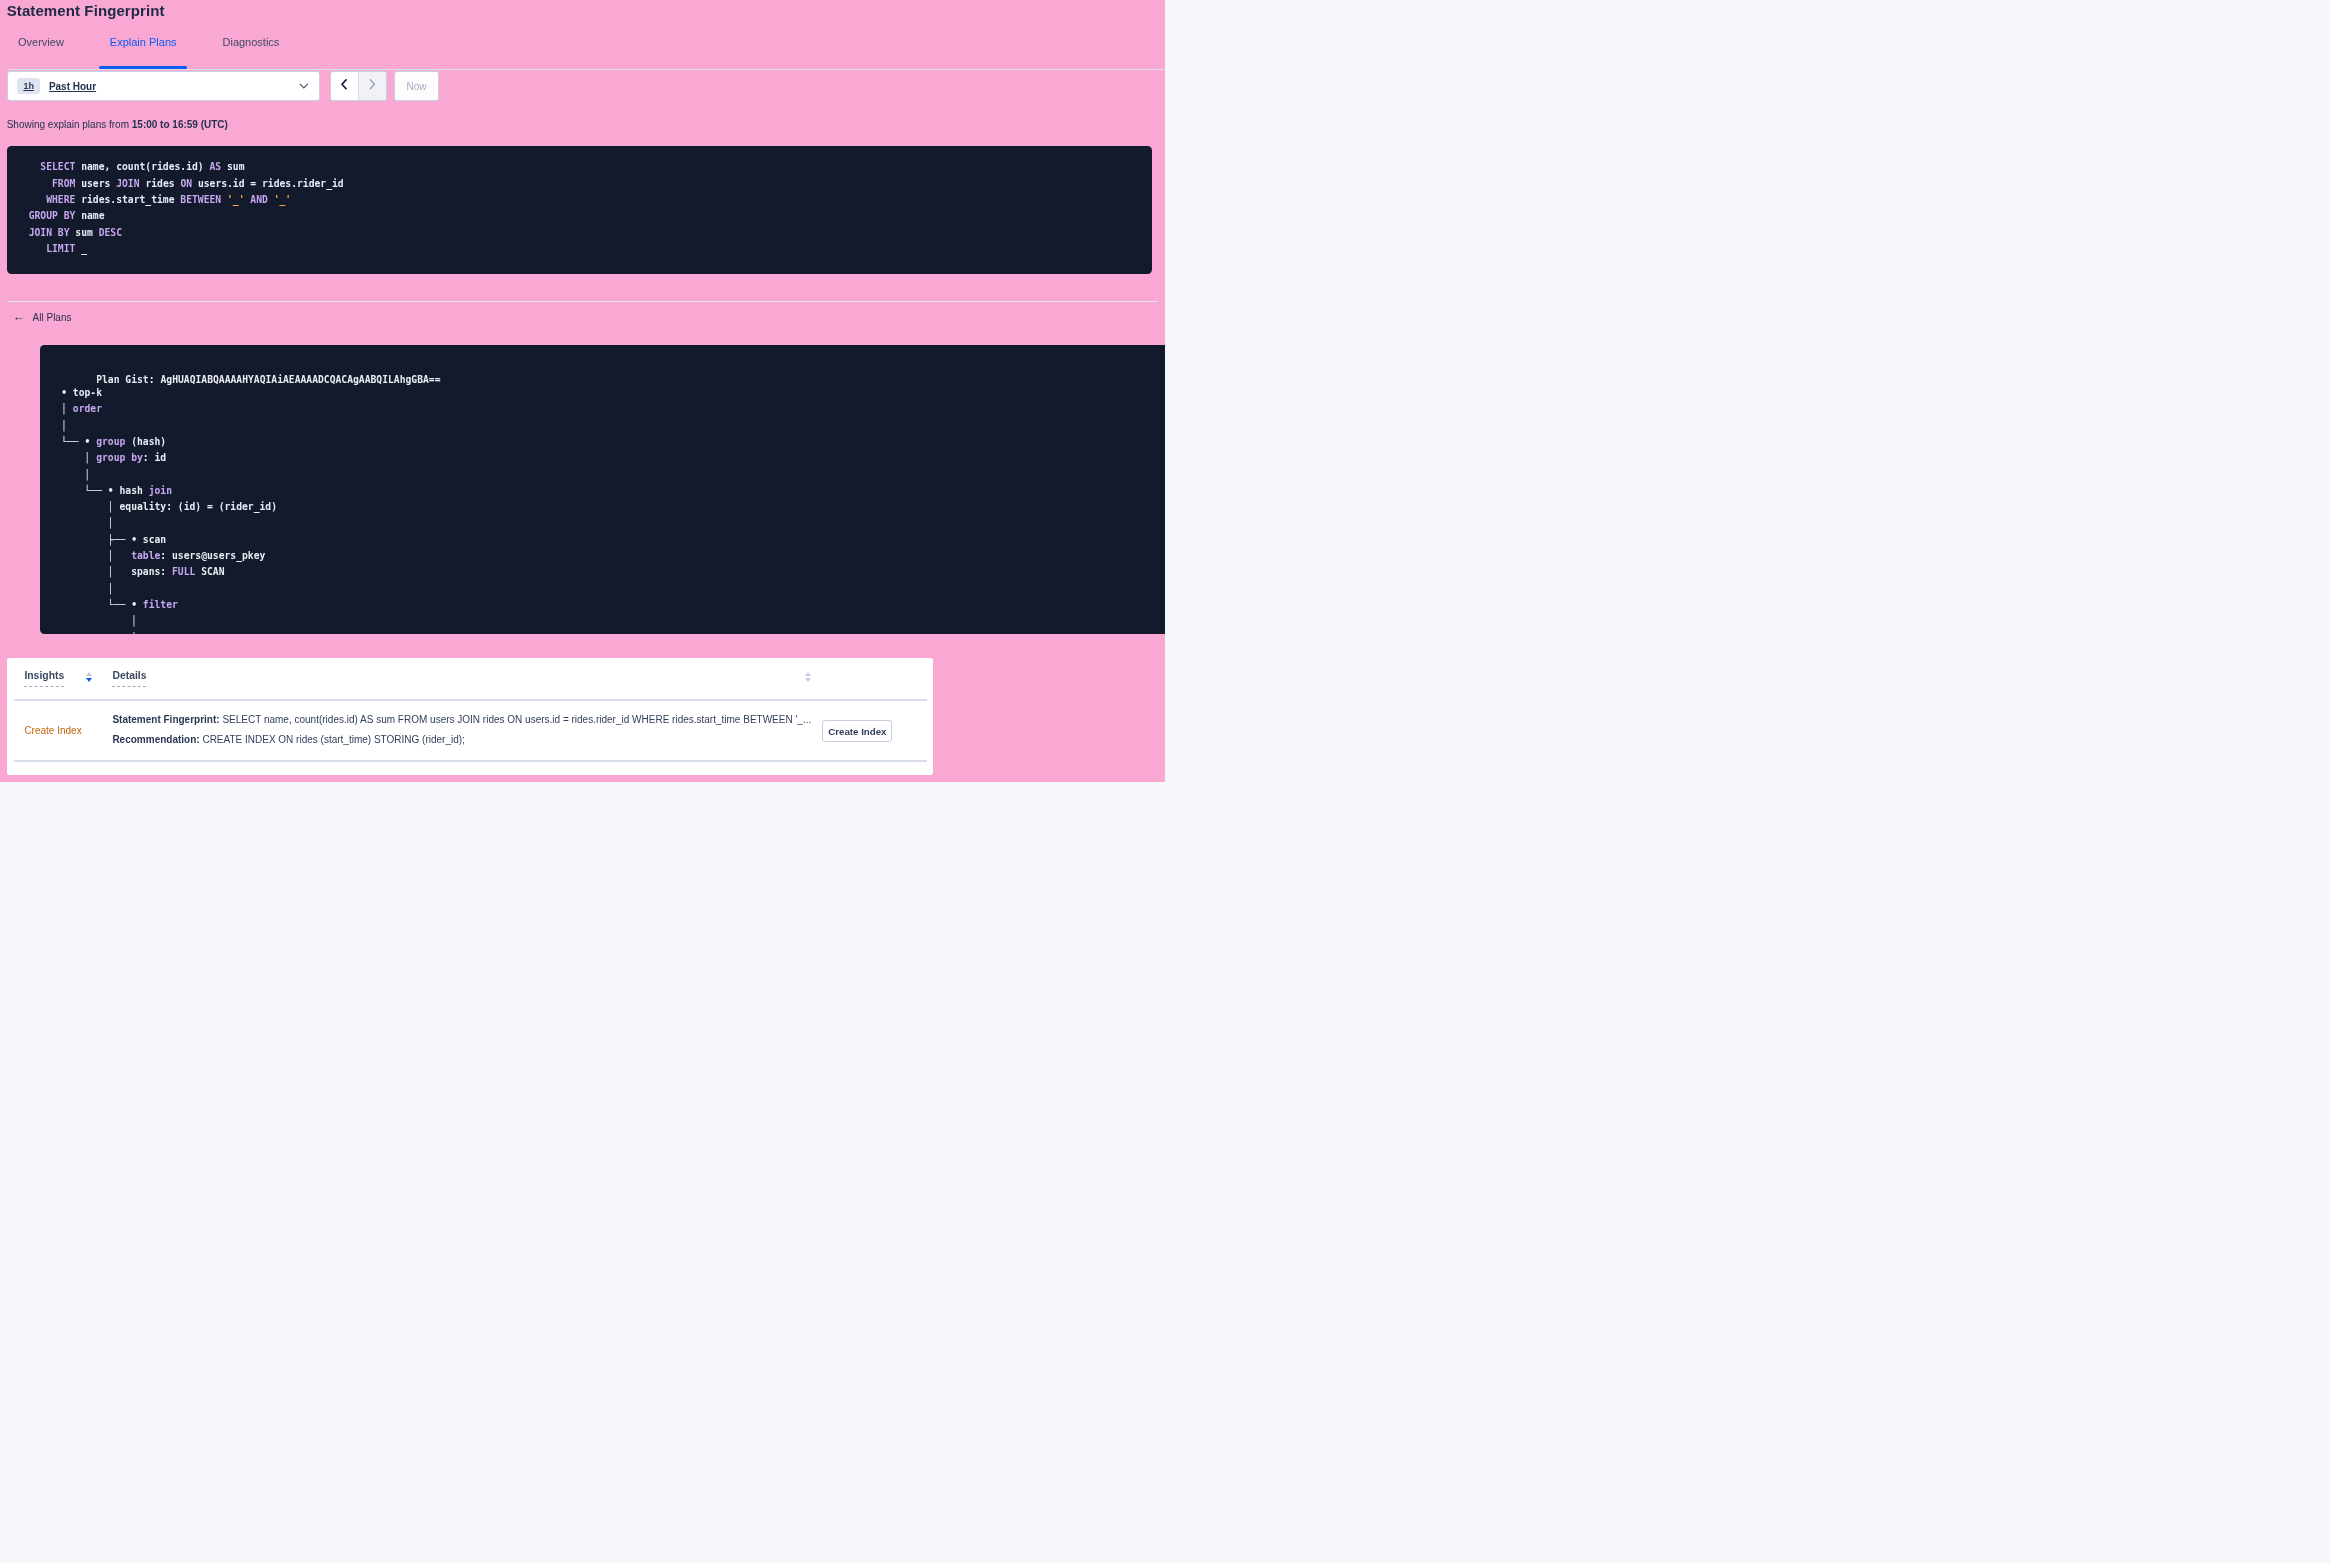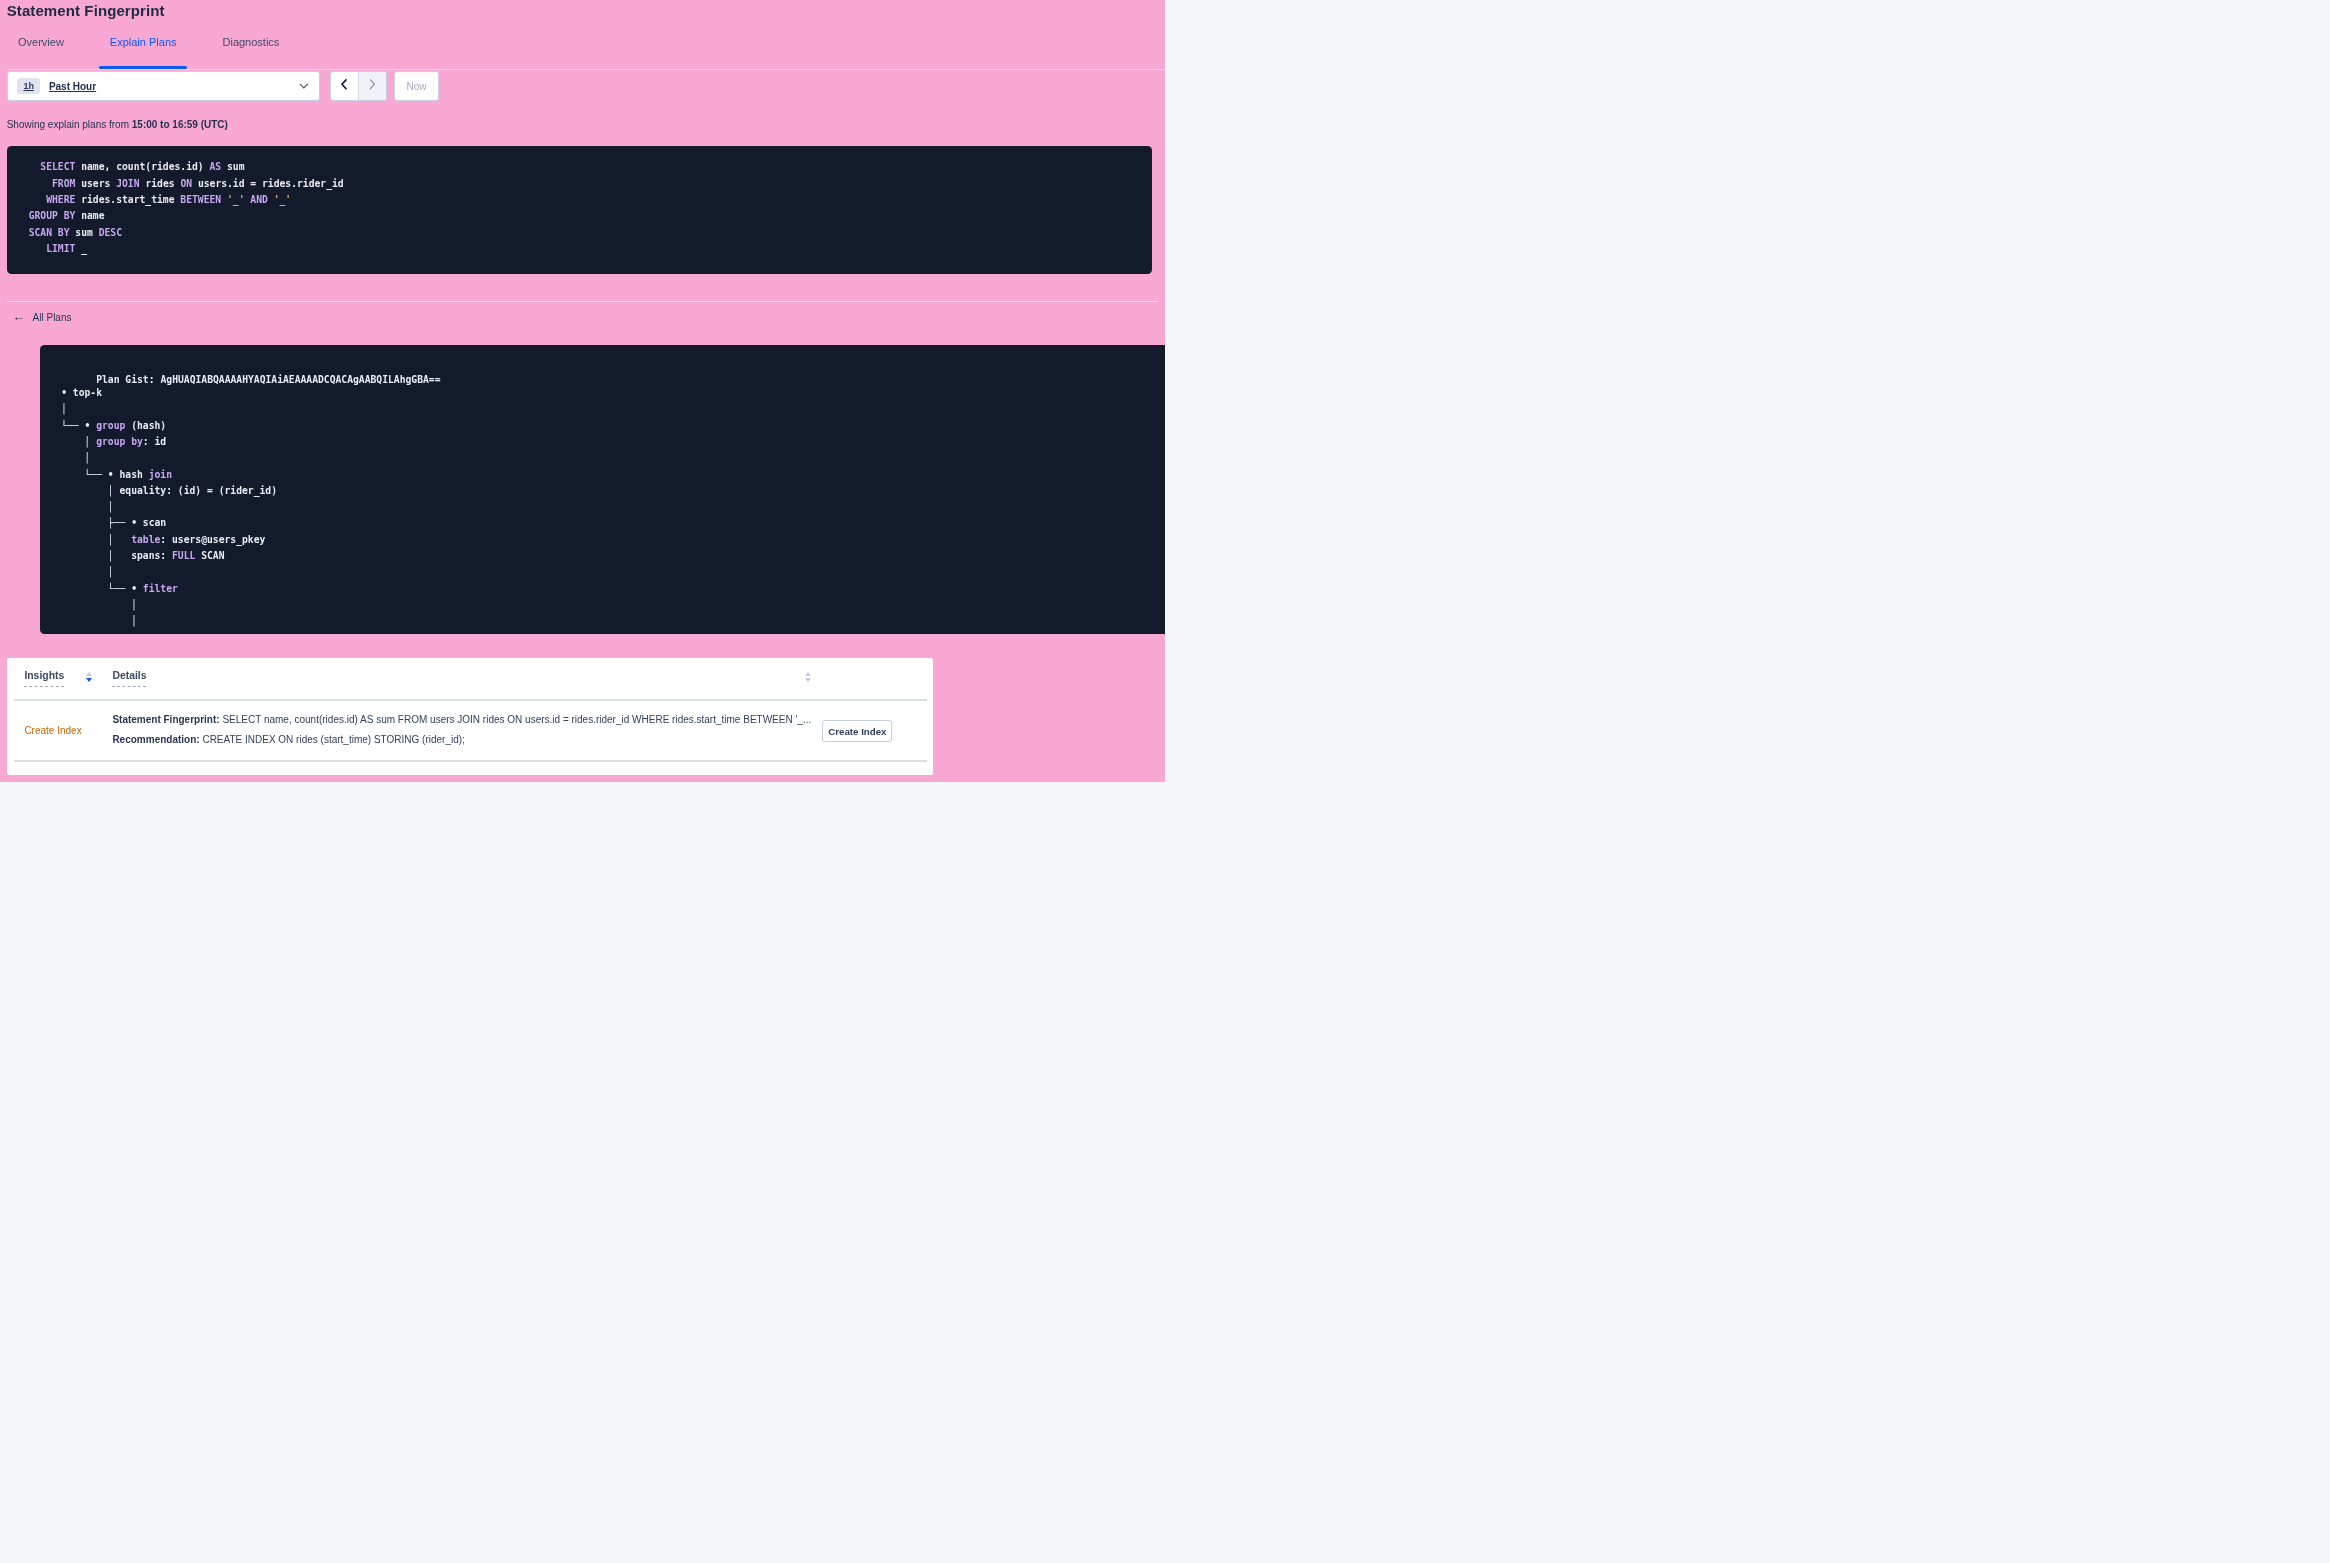--- a/index.html
+++ b/index.html
@@ -139,38 +139,39 @@
   <div class="status-line">
     <span>Showing explain plans from </span><b>15:00 to 16:59 (UTC)</b>
   </div>
 
   <div class="code-block sql-block">
     <div>
         <div class="code-line"><span>  </span><span class="seg-kw">SELECT</span><span> name, count(rides.id) </span><span class="seg-kw">AS</span><span> sum</span></div>
         <div class="code-line"><span>    </span><span class="seg-kw">FROM</span><span> users </span><span class="seg-kw">JOIN</span><span> rides </span><span class="seg-kw">ON</span><span> users.id = rides.rider_id</span></div>
         <div class="code-line"><span>   </span><span class="seg-kw">WHERE</span><span> rides.start_time </span><span class="seg-kw">BETWEEN</span><span> </span><span class="seg-lit">'_'</span><span> </span><span class="seg-kw">AND</span><span> </span><span class="seg-lit">'_'</span></div>
         <div class="code-line"><span class="seg-kw">GROUP BY</span><span> name</span></div>
-        <div class="code-line"><span class="seg-kw">SCAN BY</span><span> sum </span><span class="seg-kw">DESC</span></div>
+        <div class="code-line"><span class="seg-kw">JOIN BY</span><span> sum </span><span class="seg-kw">DESC</span></div>
         <div class="code-line"><span>   </span><span class="seg-kw">LIMIT</span><span> _</span></div>
       </div>
   </div>
 
   <div class="section-divider"></div>
 
   <div class="all-plans">
     <span class="arrow">←</span>
     <span class="label">All Plans</span>
   </div>
 
   <div class="code-block plan-block">
     <div class="gist-line">
       <span class="gist-prefix">Plan Gist:</span><span>AgHUAQIABQAAAAHYAQIAiAEAAAADCQACAgAABQILAhgGBA==</span>
     </div>
     <div class="plan-tree">
         <div class="code-line"><span>• top-k</span></div>
+        <div class="code-line"><span>│ </span><span class="seg-kw">order</span></div>
         <div class="code-line"><span>│</span></div>
         <div class="code-line"><span>└── • </span><span class="seg-kw">group</span><span> (hash)</span></div>
         <div class="code-line"><span>    │ </span><span class="seg-kw">group by</span><span>: id</span></div>
         <div class="code-line"><span>    │</span></div>
         <div class="code-line"><span>    └── • hash </span><span class="seg-kw">join</span></div>
         <div class="code-line"><span>        │ equality: (id) = (rider_id)</span></div>
         <div class="code-line"><span>        │</span></div>
         <div class="code-line"><span>        ├── • scan</span></div>
         <div class="code-line"><span>        │   </span><span class="seg-kw">table</span><span>: users@users_pkey</span></div>
         <div class="code-line"><span>        │   spans: </span><span class="seg-kw">FULL</span><span> SCAN</span></div>

